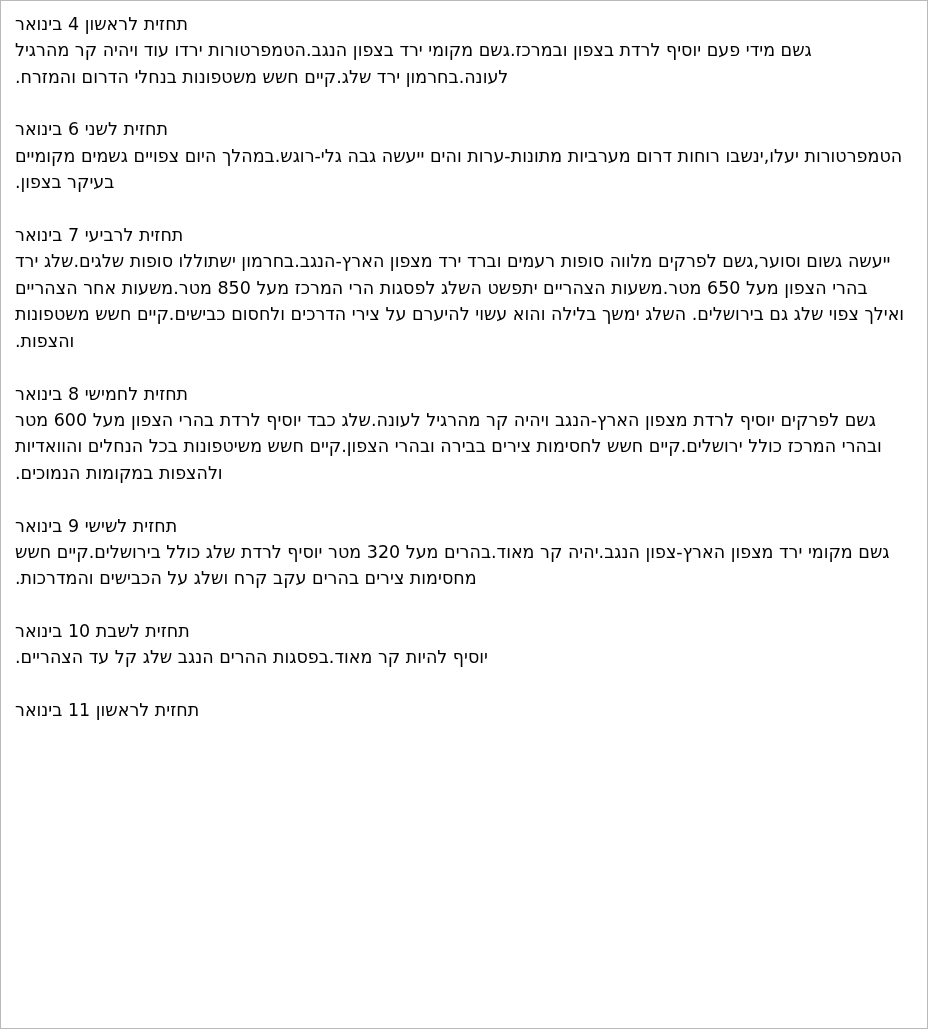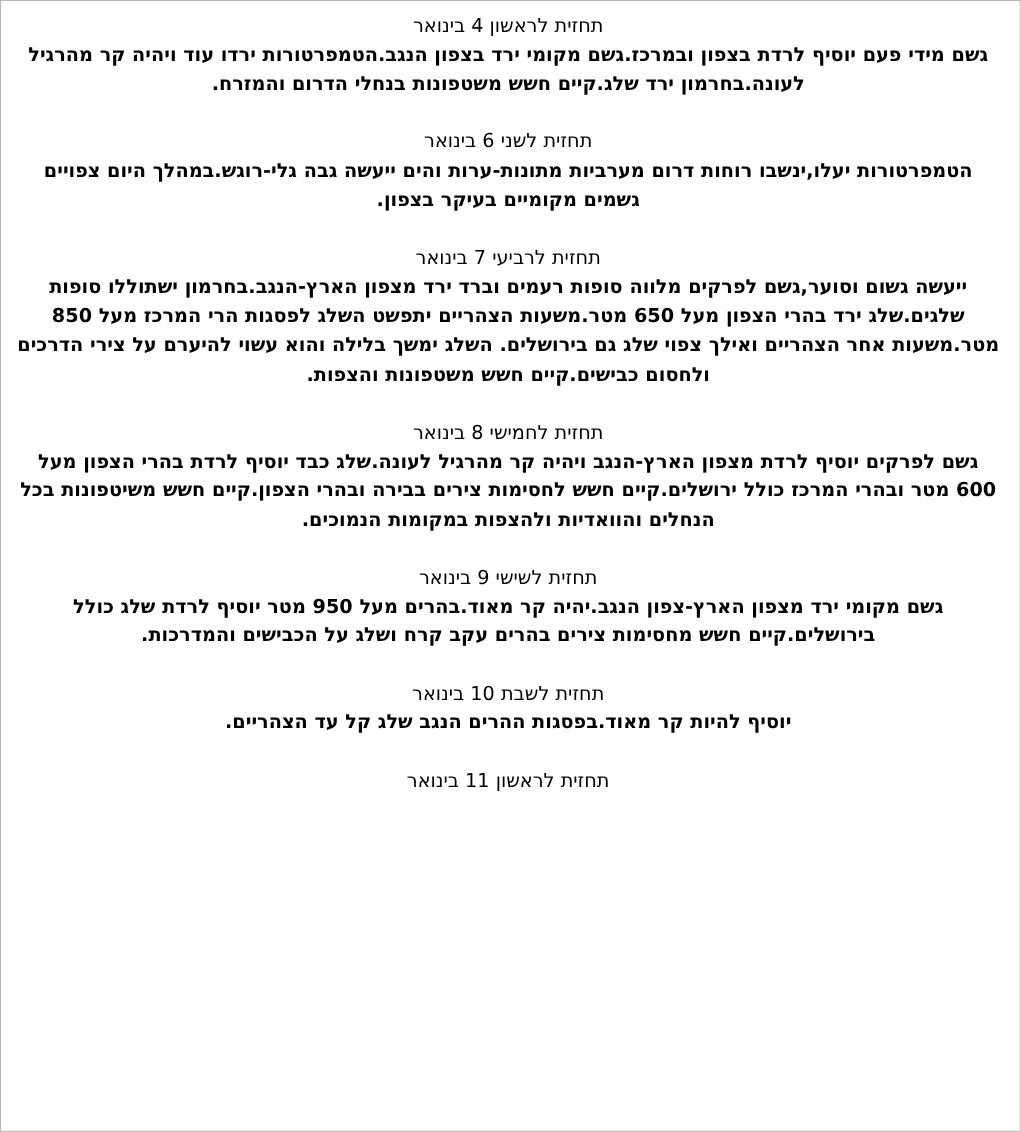--- a/index.html
+++ b/index.html
@@ -30,30 +30,29 @@
     margin: 0 0 26px 0;
     direction: rtl;
     text-align: center;
   }
   .forecast-block:last-child {
     margin-bottom: 0;
   }
   .forecast-title {
     font-size: 17.5px;
     line-height: 1.5;
-    text-align: center;
+    text-align: left;
     direction: rtl;
     white-space: nowrap;
   }
   .forecast-body {
     font-size: 17.5px;
     line-height: 1.52;
-    text-align: center;
+    text-align: left;
     direction: rtl;
-    font-weight: bold;
   }
 </style>
 </head>
 <body>
 
 <div class="page">
   <div class="forecast-list">
 
     <div class="forecast-block">
       <div class="forecast-title">תחזית לראשון 4 בינואר</div>
@@ -71,21 +70,21 @@
       <div class="forecast-body">ייעשה גשום וסוער,גשם לפרקים מלווה סופות רעמים וברד ירד מצפון הארץ-הנגב.בחרמון ישתוללו סופות שלגים.שלג ירד בהרי הצפון מעל 650 מטר.משעות הצהריים יתפשט השלג לפסגות הרי המרכז מעל 850 מטר.משעות אחר הצהריים ואילך צפוי שלג גם בירושלים. השלג ימשך בלילה והוא עשוי להיערם על צירי הדרכים ולחסום כבישים.קיים חשש משטפונות והצפות.</div>
     </div>
 
     <div class="forecast-block">
       <div class="forecast-title">תחזית לחמישי 8 בינואר</div>
       <div class="forecast-body">גשם לפרקים יוסיף לרדת מצפון הארץ-הנגב ויהיה קר מהרגיל לעונה.שלג כבד יוסיף לרדת בהרי הצפון מעל 600 מטר ובהרי המרכז כולל ירושלים.קיים חשש לחסימות צירים בבירה ובהרי הצפון.קיים חשש משיטפונות בכל הנחלים והוואדיות ולהצפות במקומות הנמוכים.</div>
     </div>
 
     <div class="forecast-block">
       <div class="forecast-title">תחזית לשישי 9 בינואר</div>
-      <div class="forecast-body">גשם מקומי ירד מצפון הארץ-צפון הנגב.יהיה קר מאוד.בהרים מעל 950 מטר יוסיף לרדת שלג כולל בירושלים.קיים חשש מחסימות צירים בהרים עקב קרח ושלג על הכבישים והמדרכות.</div>
+      <div class="forecast-body">גשם מקומי ירד מצפון הארץ-צפון הנגב.יהיה קר מאוד.בהרים מעל 320 מטר יוסיף לרדת שלג כולל בירושלים.קיים חשש מחסימות צירים בהרים עקב קרח ושלג על הכבישים והמדרכות.</div>
     </div>
 
     <div class="forecast-block">
       <div class="forecast-title">תחזית לשבת 10 בינואר</div>
       <div class="forecast-body">יוסיף להיות קר מאוד.בפסגות ההרים הנגב שלג קל עד הצהריים.</div>
     </div>
 
     <div class="forecast-block">
       <div class="forecast-title">תחזית לראשון 11 בינואר</div>
     </div>

